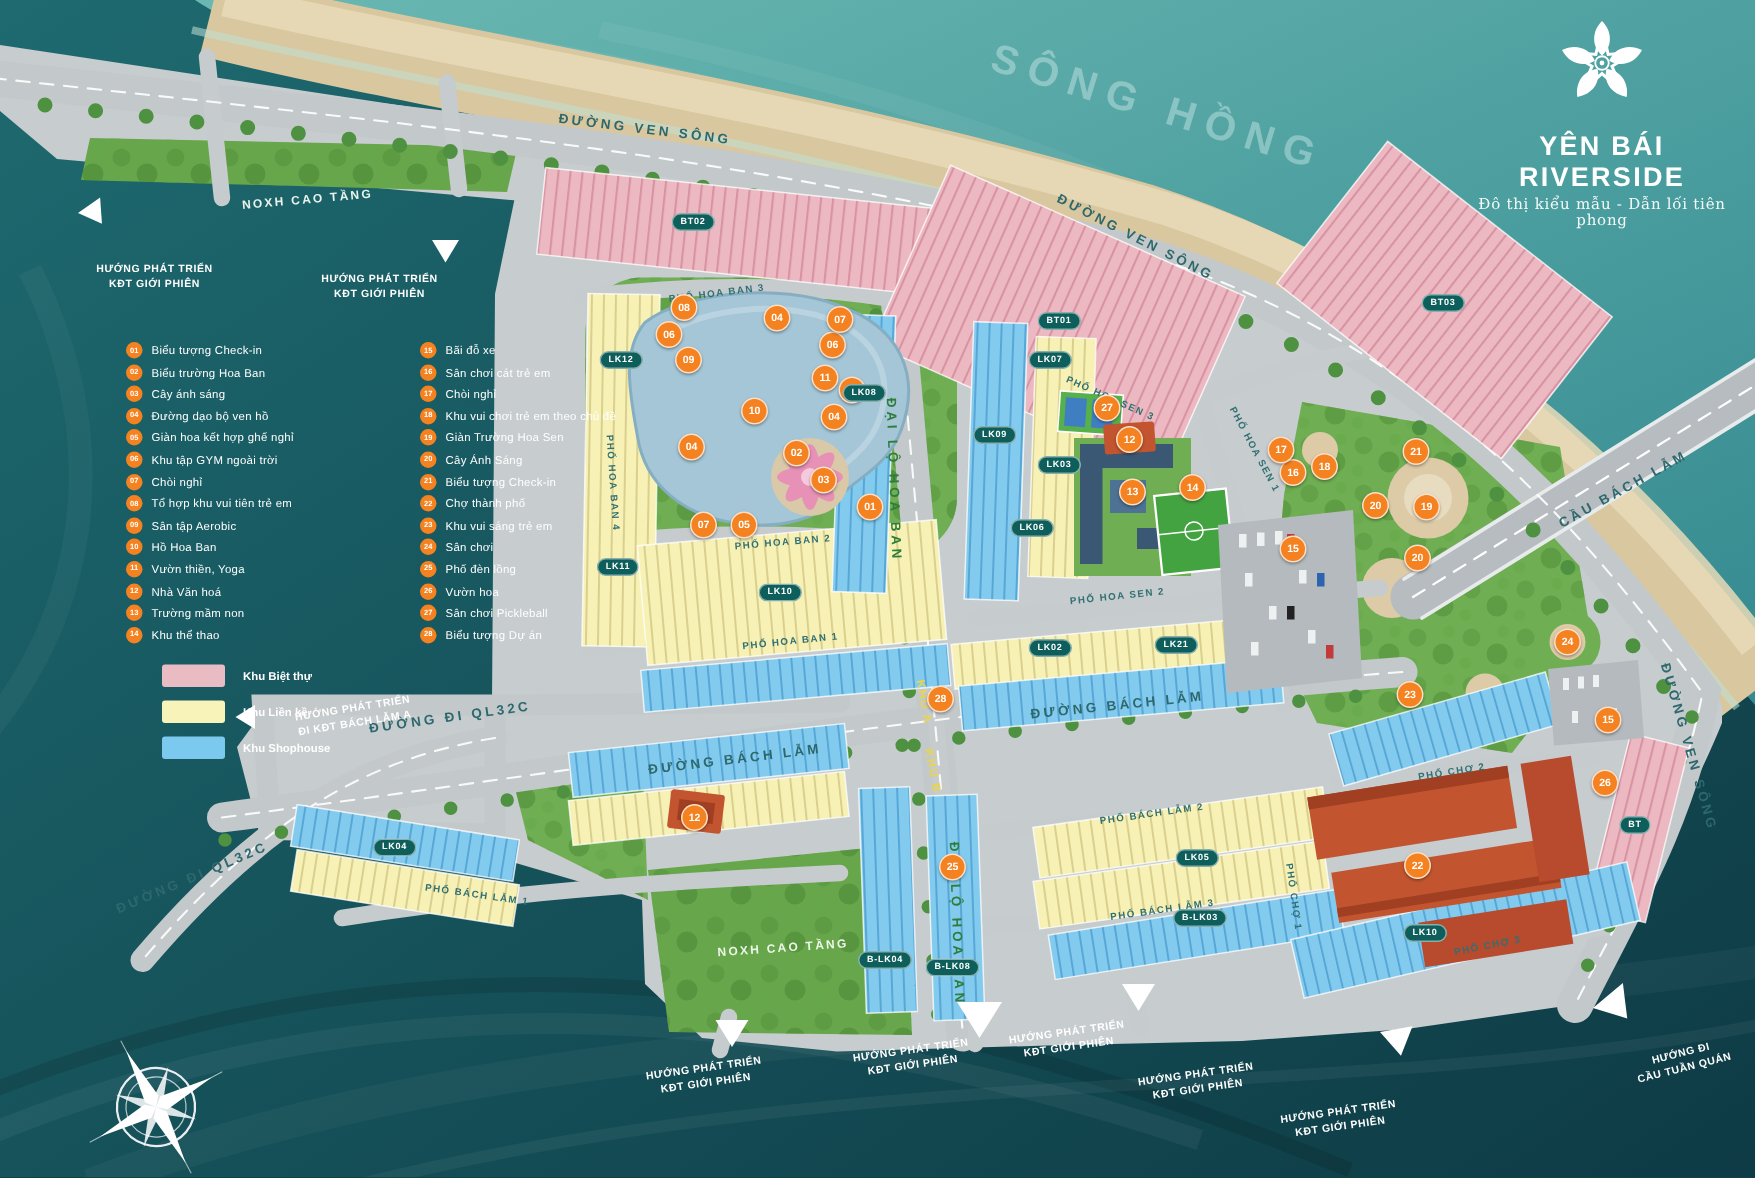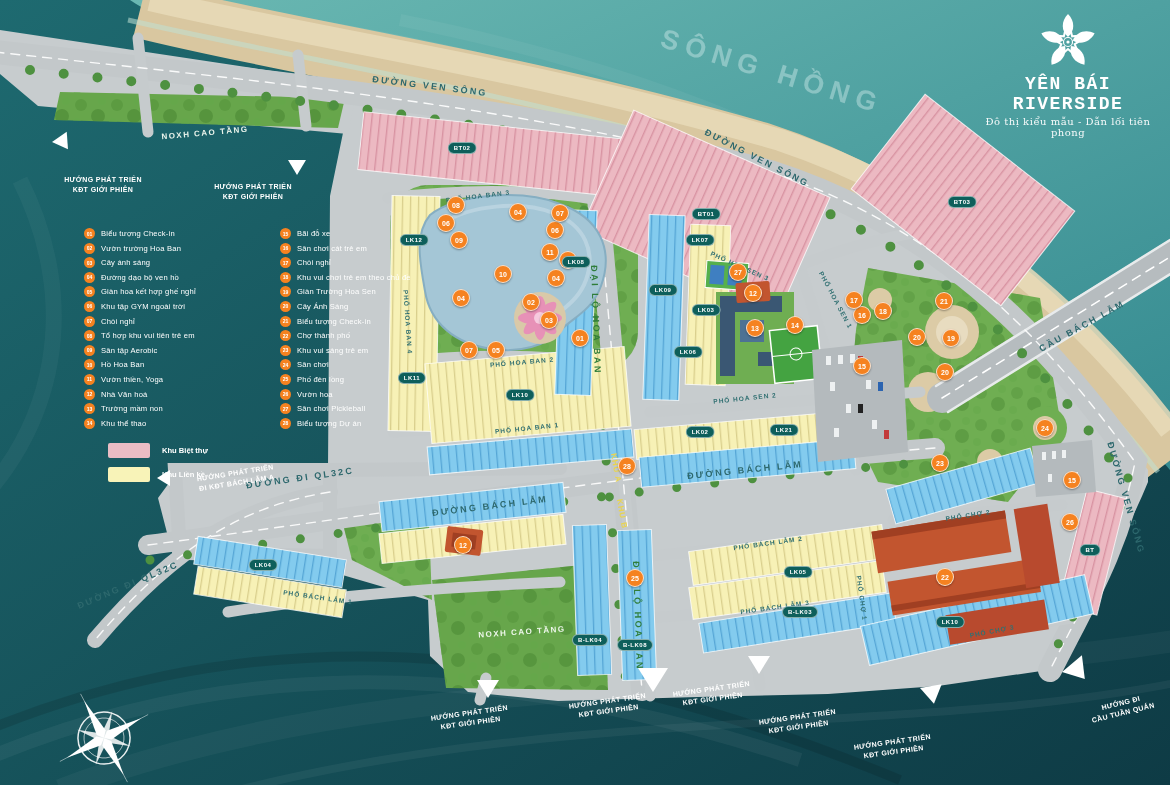--- a/index.html
+++ b/index.html
@@ -38,21 +38,21 @@
   .legend-item .num{flex:0 0 11px;width:11px;height:11px;border-radius:50%;background:#f58220;
       display:flex;align-items:center;justify-content:center;font-size:5px;font-weight:bold;color:#fff;}
   .legend-item .lab{font-size:7.6px;letter-spacing:.2px;}
   .legend-zones{margin-top:14px;margin-left:24px;display:flex;flex-direction:column;gap:9px;}
   .zone-row{display:flex;align-items:center;gap:12px;}
   .zone-swatch{width:42px;height:15px;border-radius:2px;}
   .zone-lab{font-size:7.6px;font-weight:bold;color:#fff;}
 
   
   .logo{position:absolute;left:968px;top:12px;width:200px;text-align:center;color:#fff;}
-  .logo-title{font-family:Liberation Mono, monospace;font-size:18px;font-weight:bold;letter-spacing:1.5px;margin-top:0;}
+  .logo-title{font-family:Liberation Sans, sans-serif;font-size:18px;font-weight:bold;letter-spacing:1.5px;margin-top:12px;}
   .logo-tag{font-family:"DejaVu Serif",serif;font-size:10px;letter-spacing:.5px;opacity:.95;margin-top:2px;}
 </style>
 </head>
 <body>
 
 <div class="stage">
 
 <svg class="terrain" width="1170" height="785" viewBox="0 0 1170 785">
   <defs>
     <linearGradient id="gwater" x1="0" y1="0" x2="1" y2="1">
@@ -522,21 +522,21 @@
 
   <div class="legend">
     <div class="legend-cols">
       <div class="legend-col c1" id="legend-col1">
             <div class="legend-item">
               <div class="num">01</div>
               <div class="lab">Biểu tượng Check-in</div>
             </div>
             <div class="legend-item">
               <div class="num">02</div>
-              <div class="lab">Vườn trường Hoa Ban</div>
+              <div class="lab">Biểu trường Hoa Ban</div>
             </div>
             <div class="legend-item">
               <div class="num">03</div>
               <div class="lab">Cây ánh sáng</div>
             </div>
             <div class="legend-item">
               <div class="num">04</div>
               <div class="lab">Đường dạo bộ ven hồ</div>
             </div>
             <div class="legend-item">
@@ -640,20 +640,24 @@
           </div>
     </div>
     <div class="legend-zones" id="legend-zones">
           <div class="zone-row">
             <div class="zone-swatch" style="background: rgb(233, 188, 196);"></div>
             <div class="zone-lab">Khu Biệt thự</div>
           </div>
           <div class="zone-row">
             <div class="zone-swatch" style="background: rgb(248, 243, 184);"></div>
             <div class="zone-lab">Khu Liền kề</div>
+          </div>
+          <div class="zone-row">
+            <div class="zone-swatch" style="background: rgb(124, 201, 240);"></div>
+            <div class="zone-lab">Khu Shophouse</div>
           </div>
         </div>
   </div>
 
   <div class="logo">
     <svg width="64" height="58" viewBox="-32 -30 64 58">
       <g fill="#fff">
         <g id="petal">
               <path d="M0,-28 C7,-21 7,-11 0,-5 C-7,-11 -7,-21 0,-28 Z"></path>
             </g>

